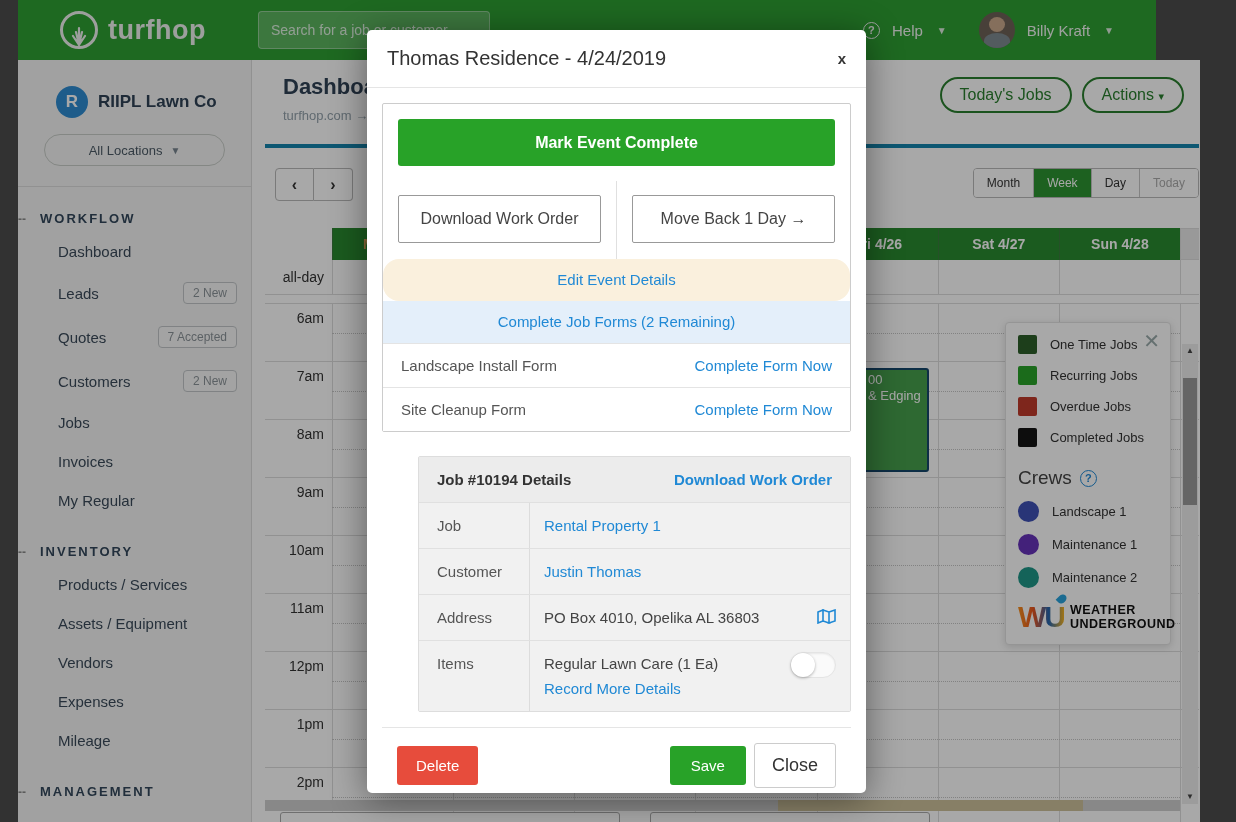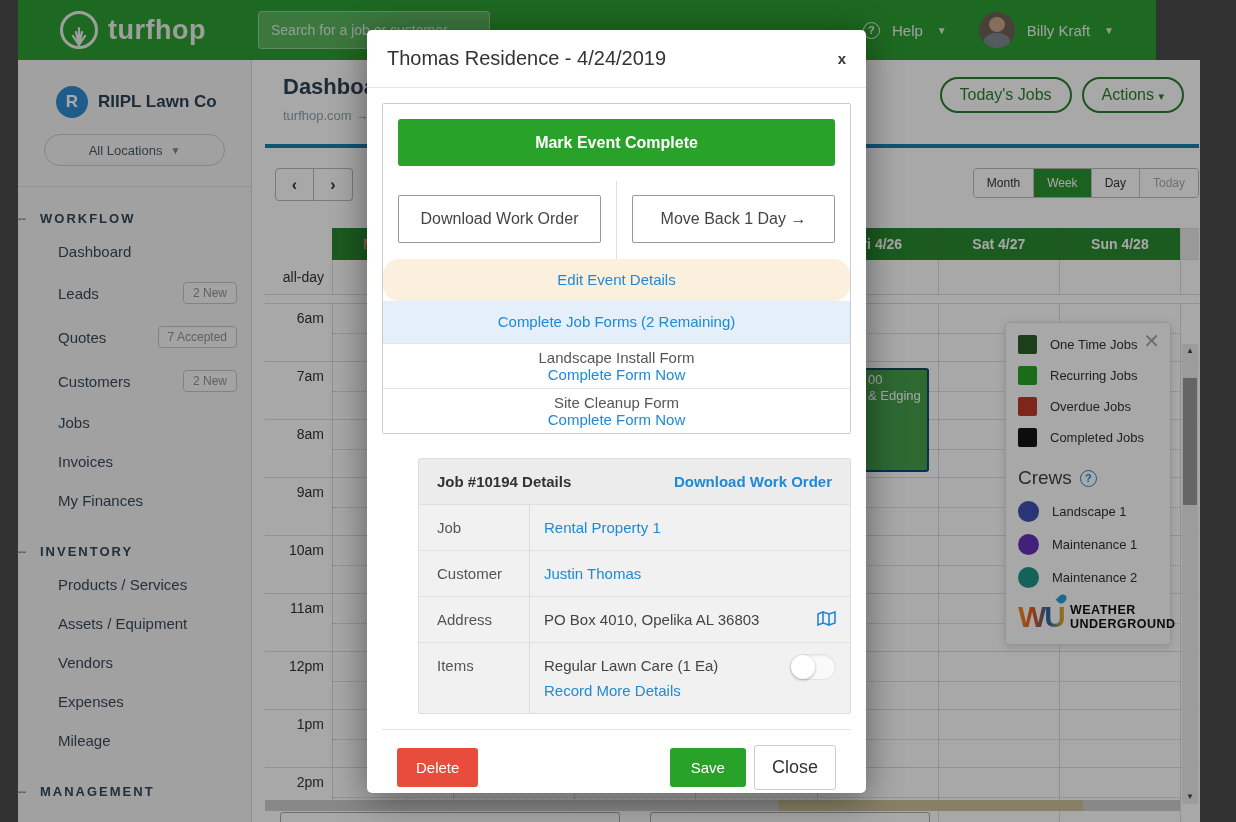--- a/index.html
+++ b/index.html
@@ -123,21 +123,21 @@
   .green-btn { display:block; width:calc(100% - 30px); margin:15px; height:47px; background:#28a228; color:#fff;
     font-size:16px; font-weight:bold; border:none; border-radius:3px; cursor:pointer; font-family:inherit; }
   .two-btn { display:flex; }
   .two-cell { flex:1; padding:14px 15px 16px 15px; }
   .two-cell:first-child { border-right:1px solid #e0e0e0; }
   .ghost-btn { width:100%; height:48px; background:#fff; border:1px solid #999; border-radius:2px;
     font-size:16px; color:#444; cursor:pointer; font-family:inherit; }
   .edit-row { background:#faf0dd; text-align:center; padding:12px 0;border-radius:16px; }
   .forms-row { background:#e4effa; text-align:center; padding:12px 0; }
   .link { color:#2089d5; font-size:15px; text-decoration:none; cursor:pointer; }
-  .form-item { display:flex; justify-content:space-between; align-items:center; padding:5px 18px; border-top:1px solid #e4e4e4; background:#fff;flex-direction:column; }
+  .form-item { display:flex; justify-content:space-between; align-items:flex-end; padding:13px 18px; border-top:1px solid #e4e4e4; background:#fff; }
   .form-name { font-size:15px; color:#555; }
   .jobbox { border:1px solid #ddd; border-radius:2px; margin-top:24px;margin-left:36px; }
   .jb-head { display:flex; justify-content:space-between; align-items:center; background:#ececec; padding:14px 18px; }
   .jb-title { font-size:15px; font-weight:bold; color:#333; }
   .jb-dl { font-size:15px; font-weight:bold; color:#2089d5; cursor:pointer; }
   .jb-row { display:flex; background:#f1f1f1; border-top:1px solid #e0e0e0; }
   .jb-label { width:110px; padding:14px 0 14px 18px; font-size:15px; color:#555; flex:0 0 auto; }
   .jb-val { flex:1; padding:14px 14px 14px 14px; font-size:15px; color:#444; border-left:1px solid #dcdcdc; position:relative; }
   .map-ico { position:absolute; right:14px; top:14px; cursor:pointer; }
   .toggle { position:absolute; right:14px; top:11px; width:46px; height:26px; border-radius:13px; background:#fafafa;
@@ -206,21 +206,21 @@
         <span>Customers</span>
         <span class="badge">2 New</span>
       </div>
     <div class="nav-item">
         <span>Jobs</span>
       </div>
     <div class="nav-item">
         <span>Invoices</span>
       </div>
     <div class="nav-item">
-        <span>My Finances</span>
+        <span>My Regular</span>
       </div>
 
     <div class="sec-head">
       <span class="sec-dash">--</span>
       <span>INVENTORY</span>
     </div>
     <div class="nav-item">
         <span>Products / Services</span>
       </div>
     <div class="nav-item">

